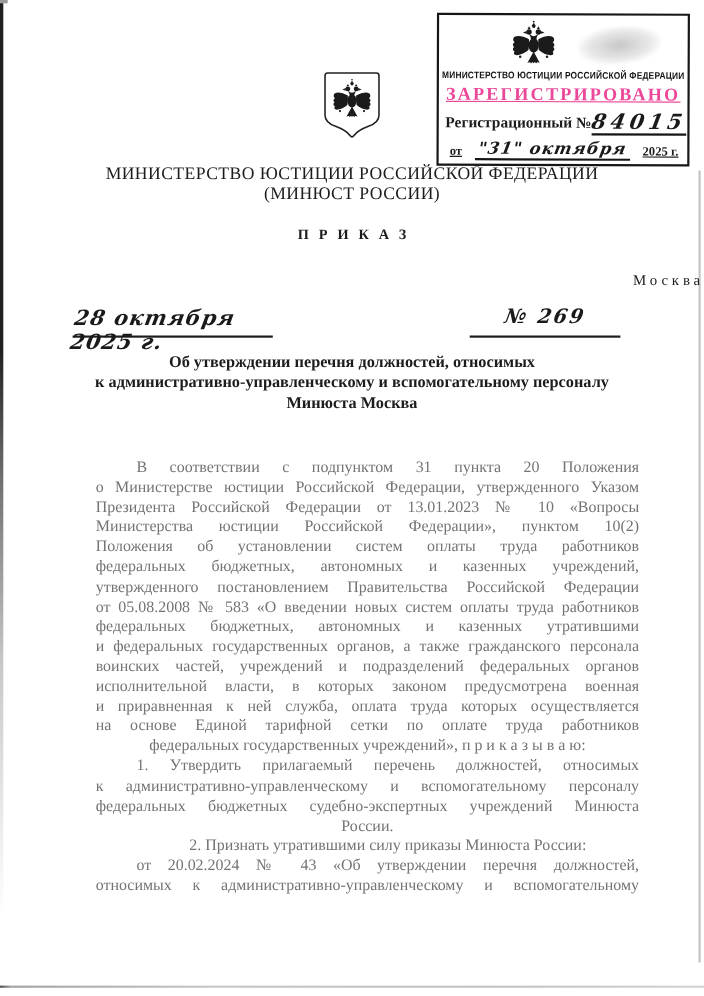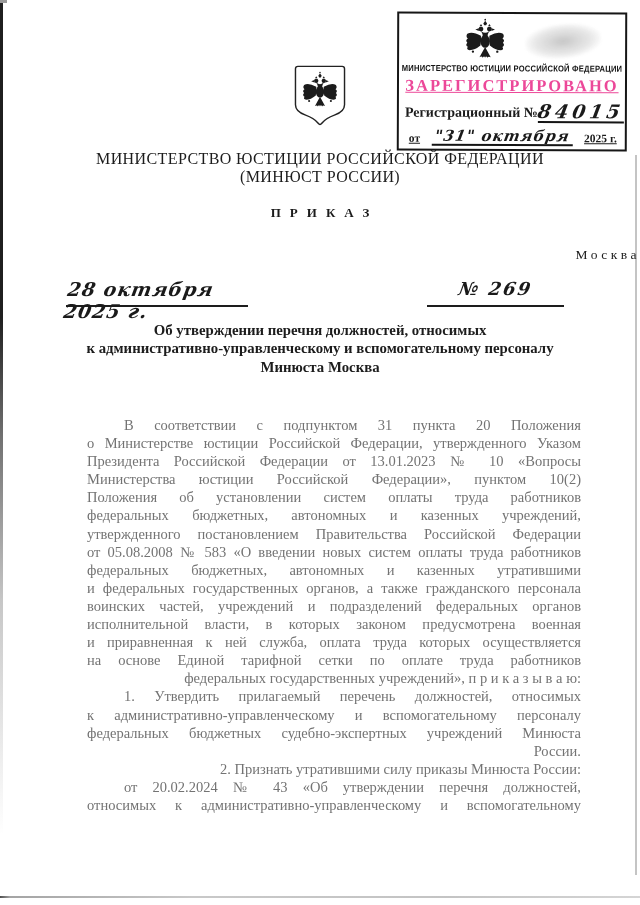--- a/index.html
+++ b/index.html
@@ -62,21 +62,21 @@
     border-bottom:2px solid #1d1d1d; text-align:center; }
   .meta-num .hand { font-size:18px; letter-spacing:2px; }
 
   
   .subject { position:absolute; top:321px; left:40px; right:40px; text-align:center;
     font-weight:bold; font-size:14.8px; line-height:18.3px; }
 
   
   .body-block { position:absolute; top:416px; left:74px; width:494px;
     font-size:14.5px; line-height:18.1px; color:#737373;margin-left:13px; }
-  .bline { text-align:right; }
+  .bline { text-align:center; }
   .bline.just { text-align:justify; text-align-last:justify; }
   .bline.ind { text-indent:37px; }
 </style>
 </head>
 <body>
 
 <div class="page">
 
   <svg width="0" height="0" style="position:absolute" aria-hidden="true">
     <defs>

